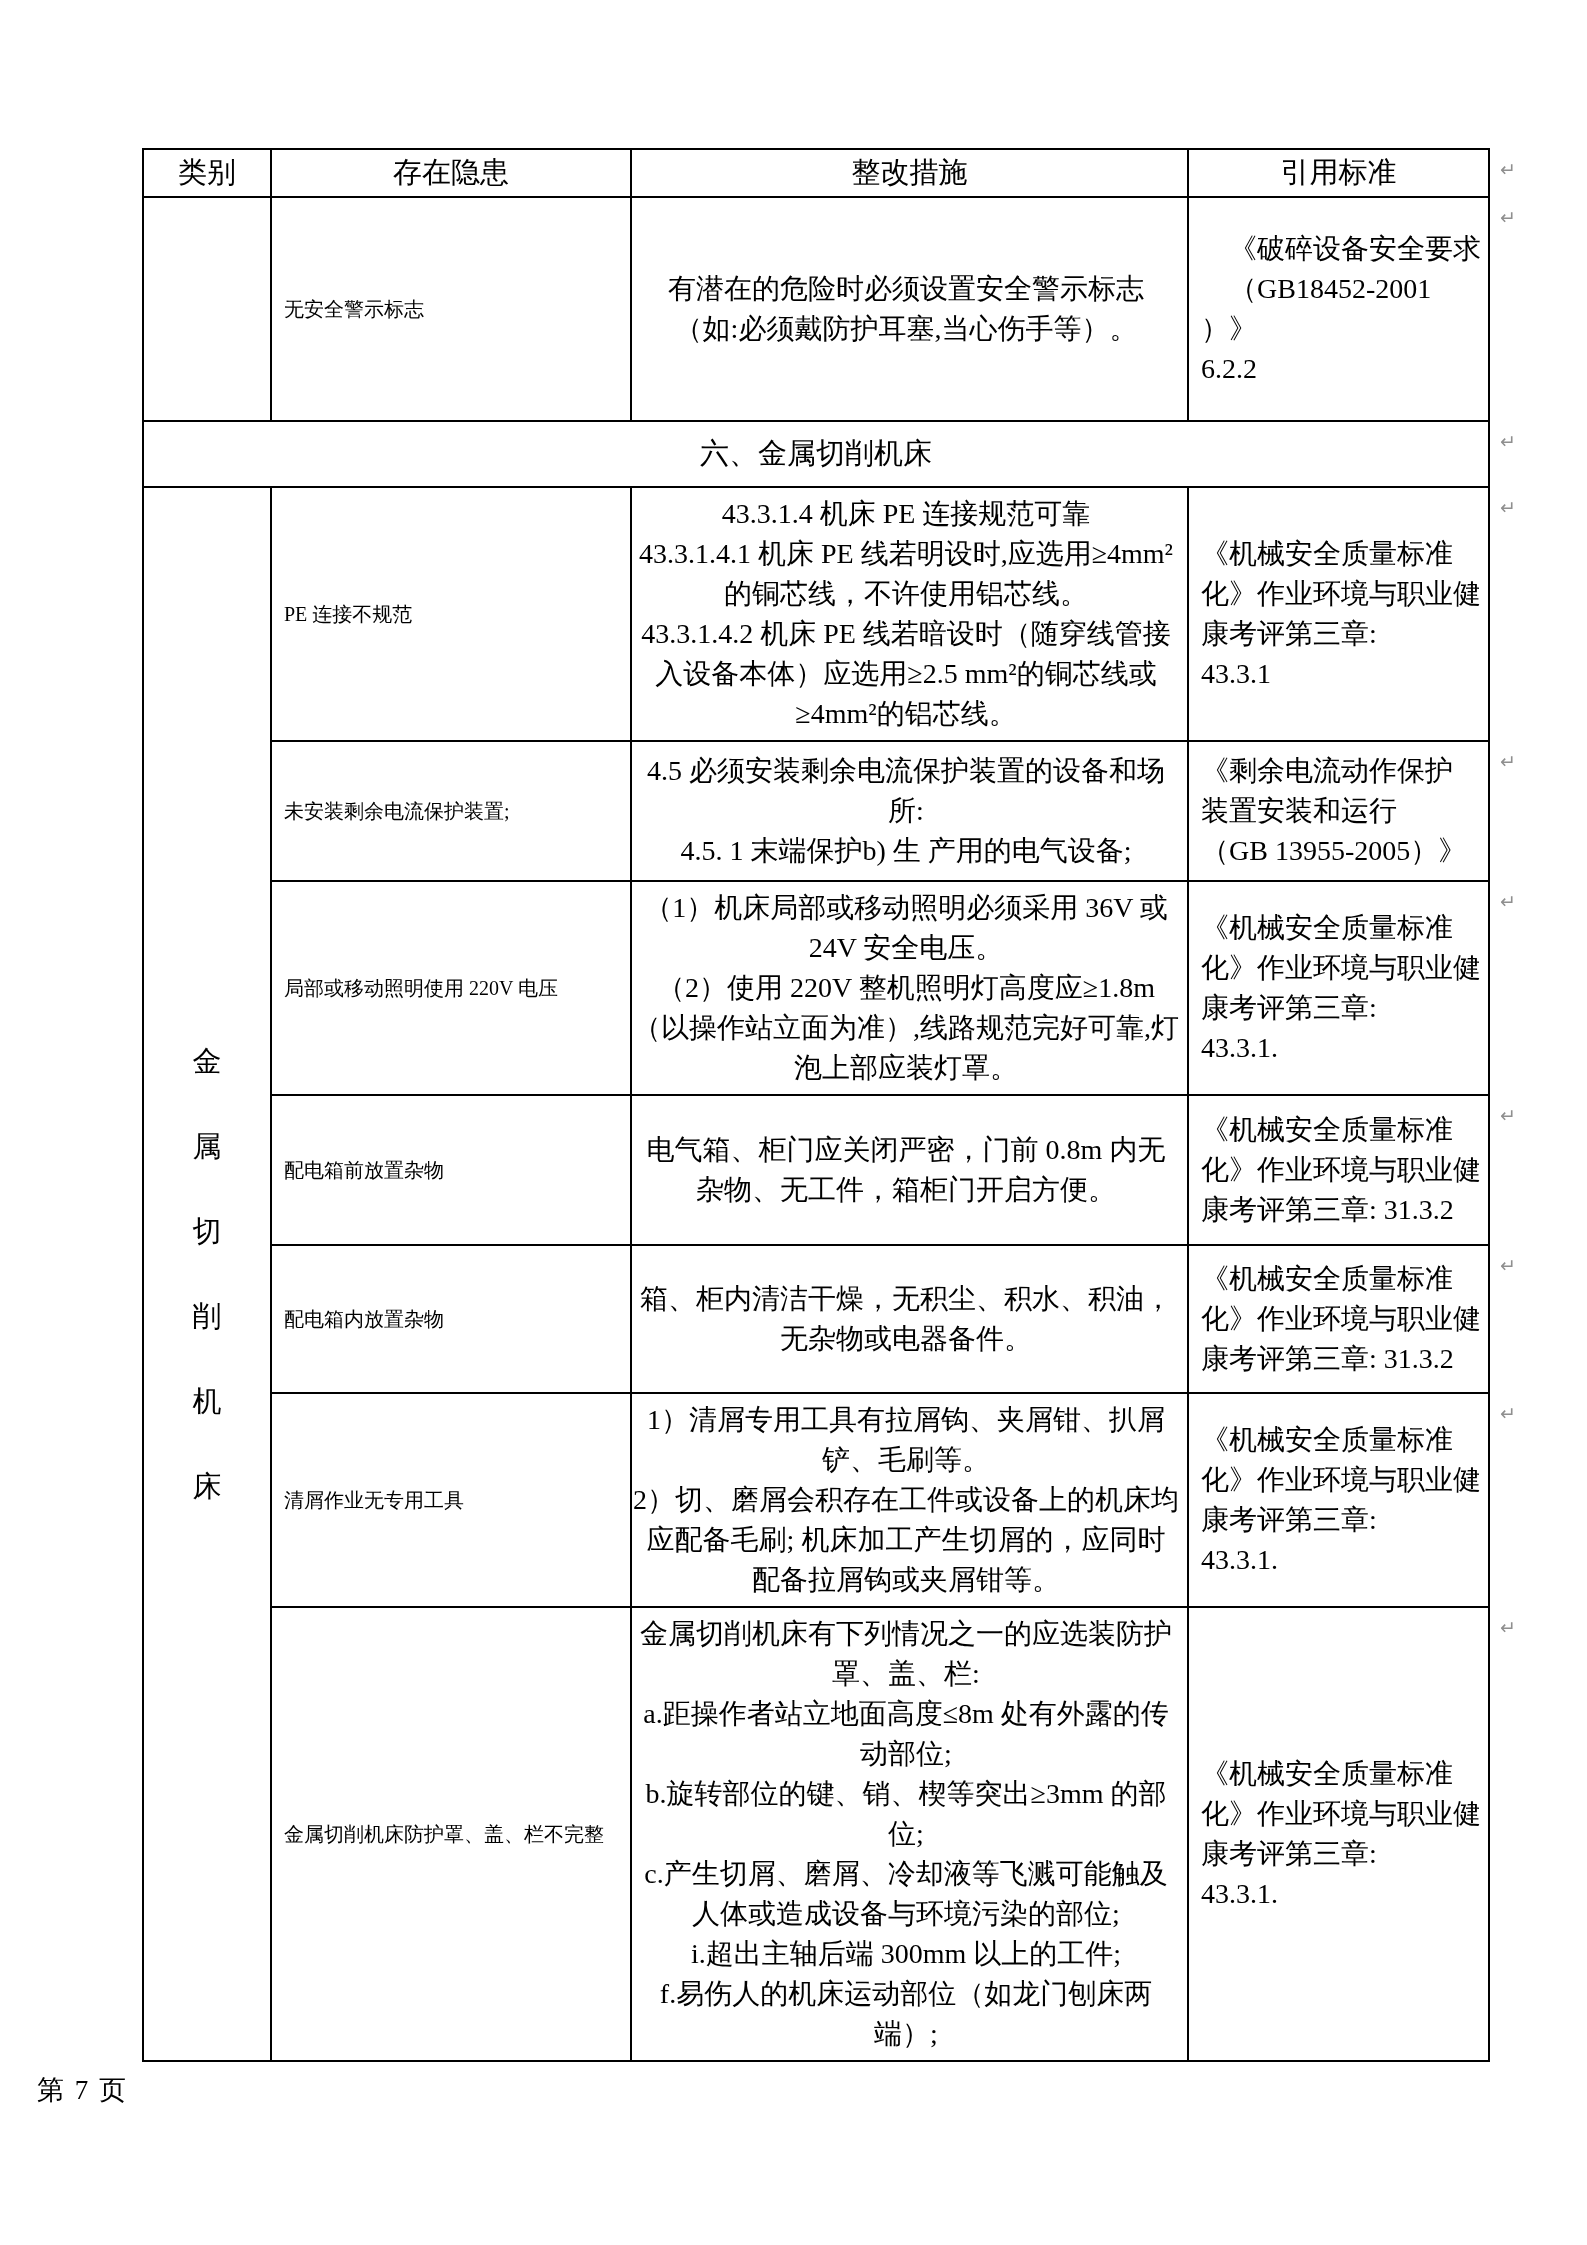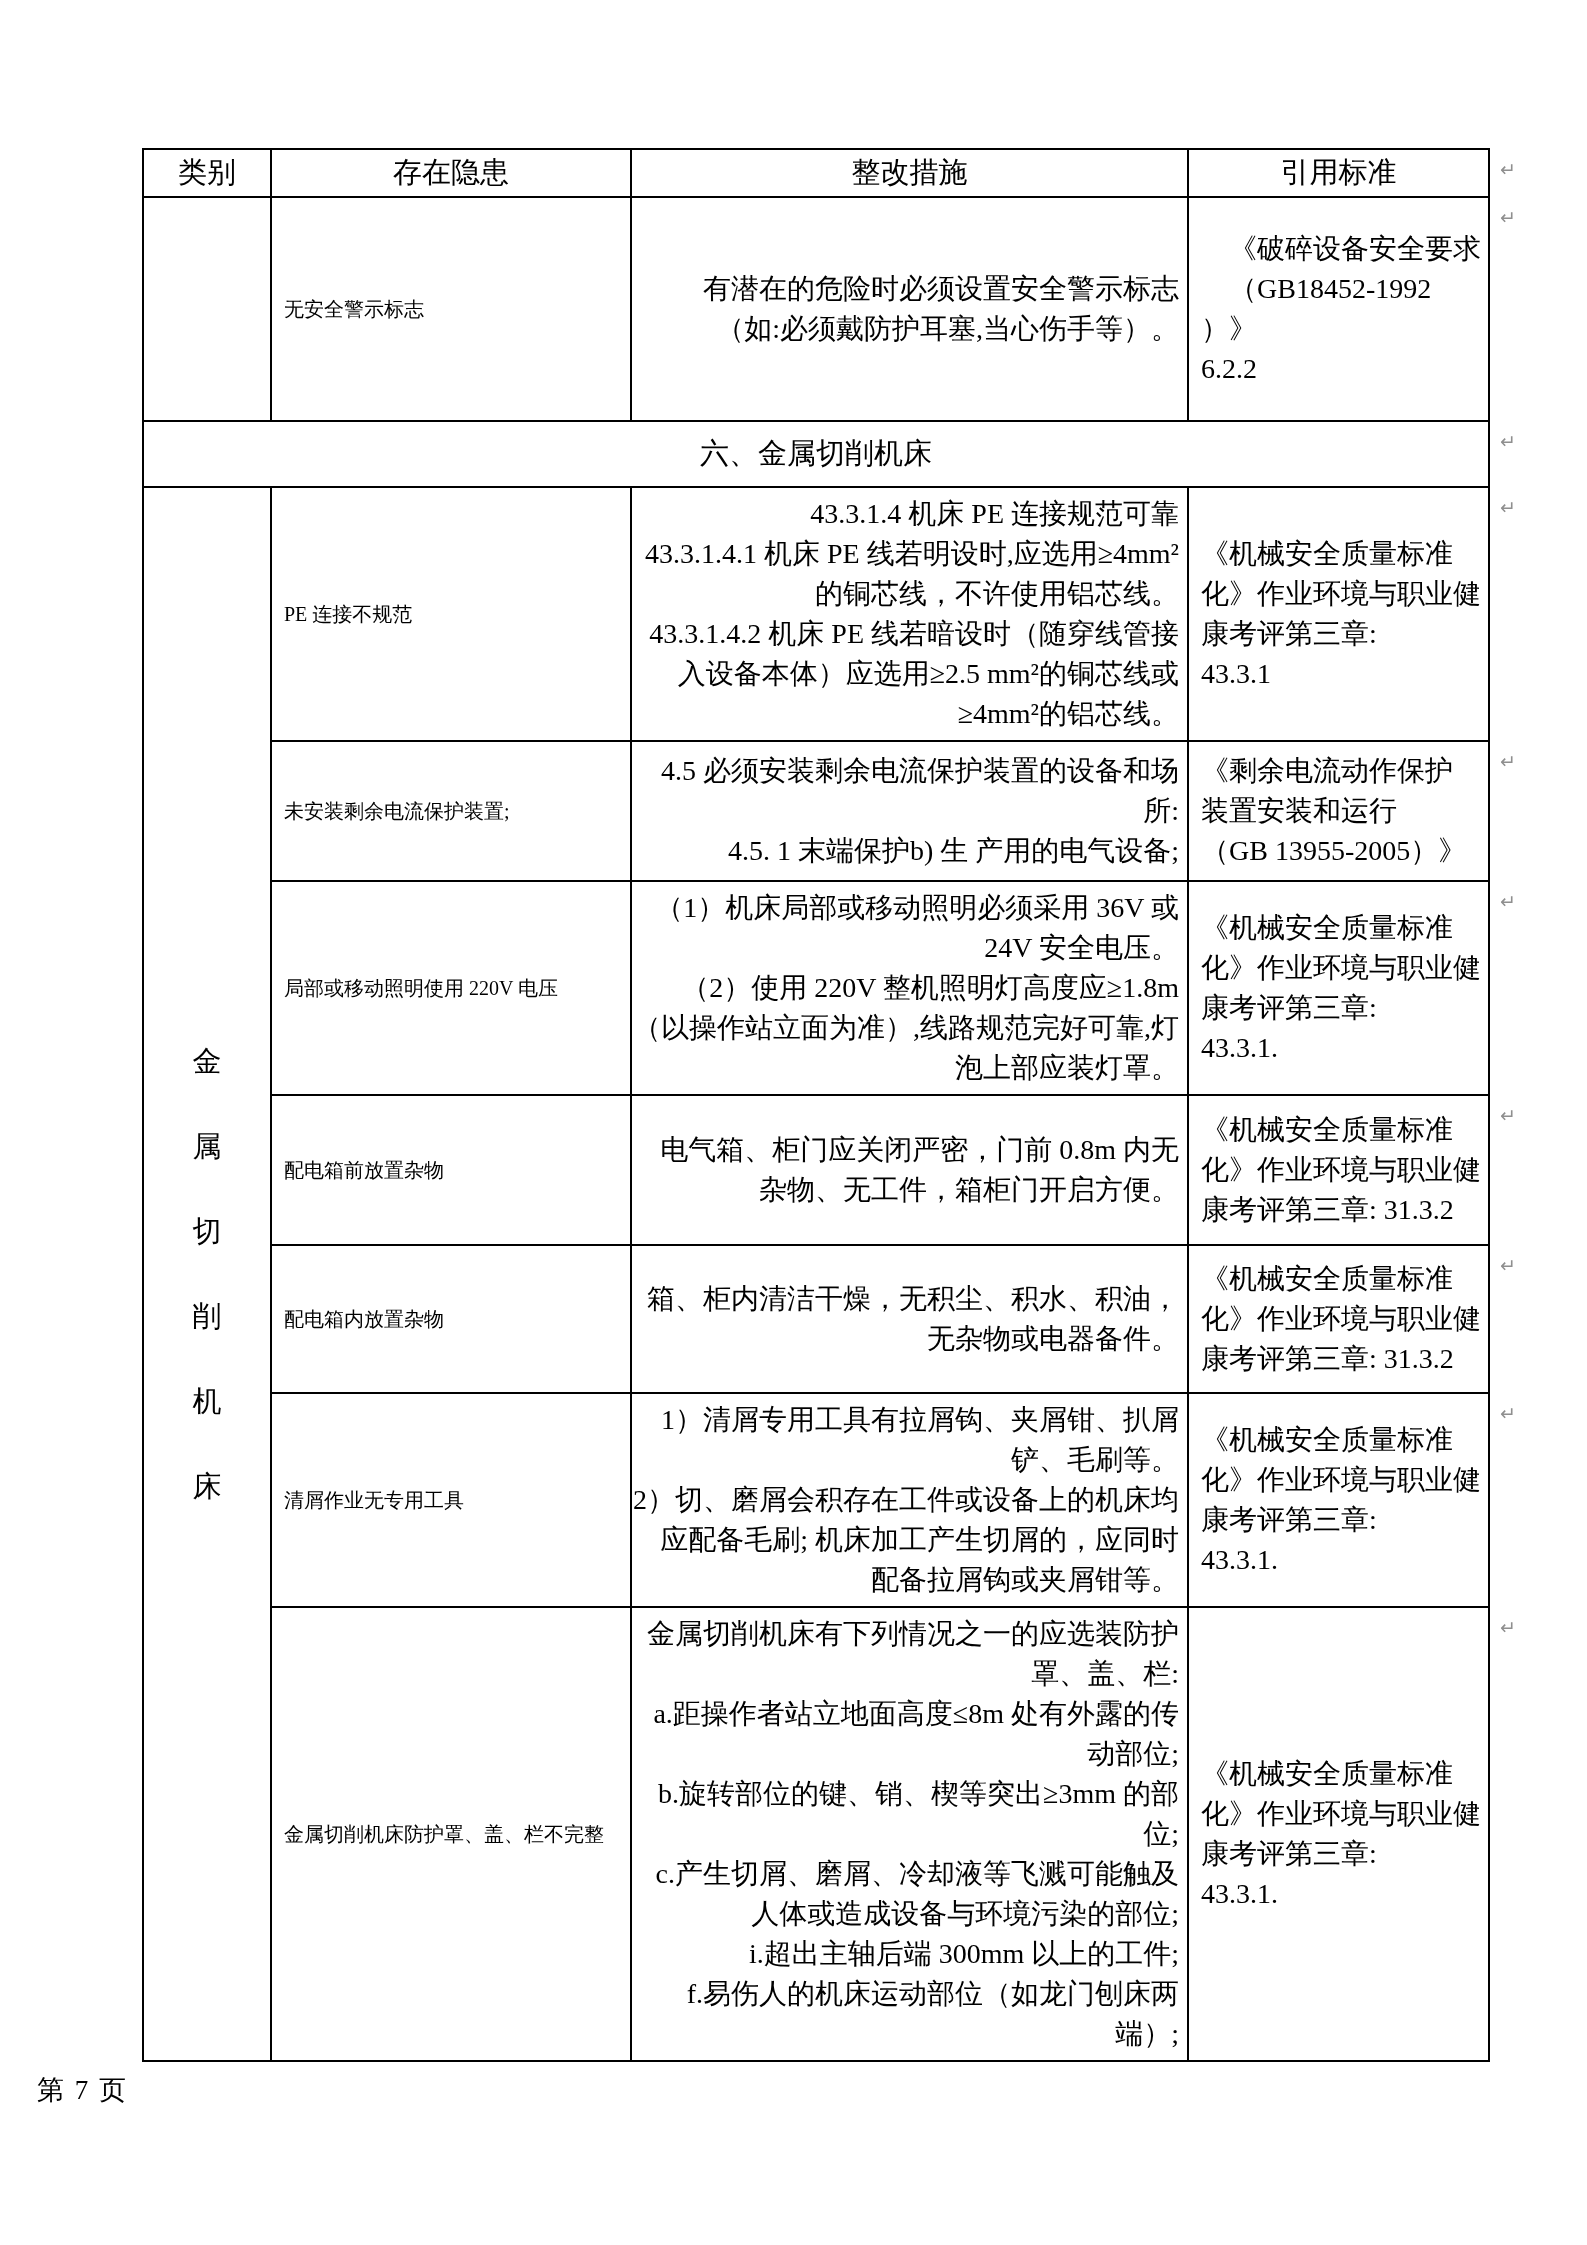--- a/index.html
+++ b/index.html
@@ -15,21 +15,21 @@
     border-collapse:collapse;table-layout:fixed;
   }
   .doc-table td,.doc-table th{
     border:2px solid #000;vertical-align:middle;font-weight:normal;
     word-break:break-word;
   }
   .doc-table th{
     font-size:29px;text-align:center;height:42px;position:relative;padding:2px 0;
   }
   .hazard-cell{font-size:20px;line-height:40px;padding:6px 8px 6px 12px;text-align:left;}
-  .measure-cell{font-size:28px;line-height:40px;padding:6px 8px 6px 1px;text-align:right;position:relative;}
+  .measure-cell{font-size:28px;line-height:40px;padding:6px 8px 6px 1px;text-align:center;position:relative;}
   .standard-cell{font-size:28px;line-height:40px;padding:6px 6px 6px 12px;text-align:left;position:relative;}
   .para,.line{margin:0;}
   .section-cell{font-size:29px;text-align:center;position:relative;height:62px;}
   .category-cell{position:relative;}
   .vertical-cell{text-align:center;font-size:29px;vertical-align:middle;}
   .vertical-cell .vchar{line-height:85px;height:85px;}
 
   
   .rh-intro{height:224px;}
   .rh-section{height:62px;}
@@ -85,21 +85,21 @@
 
     <tr class="rh-intro">
           <td class="category-cell"></td>
           <td class="hazard-cell">无安全警示标志</td>
           <td class="measure-cell">
             <div class="para">有潜在的危险时必须设置安全警示标志</div>
             <div class="para">（如:必须戴防护耳塞,当心伤手等）。</div>
           </td>
           <td class="standard-cell">
             <div class="line">　《破碎设备安全要求</div>
-            <div class="line">　（GB18452-1992 ）》</div>
+            <div class="line">　（GB18452-2001 ）》</div>
             <div class="line">6.2.2</div>
             <span class="pmark">↵</span>
           </td>
         </tr>
         <tr class="rh-section">
           <td class="section-cell" colspan="4"><span>六、金属切削机床</span><span class="pmark">↵</span></td>
         </tr>
         <tr class="rh-0">
           <td class="vertical-cell" rowspan="7">
             <div class="vchar">金</div>

